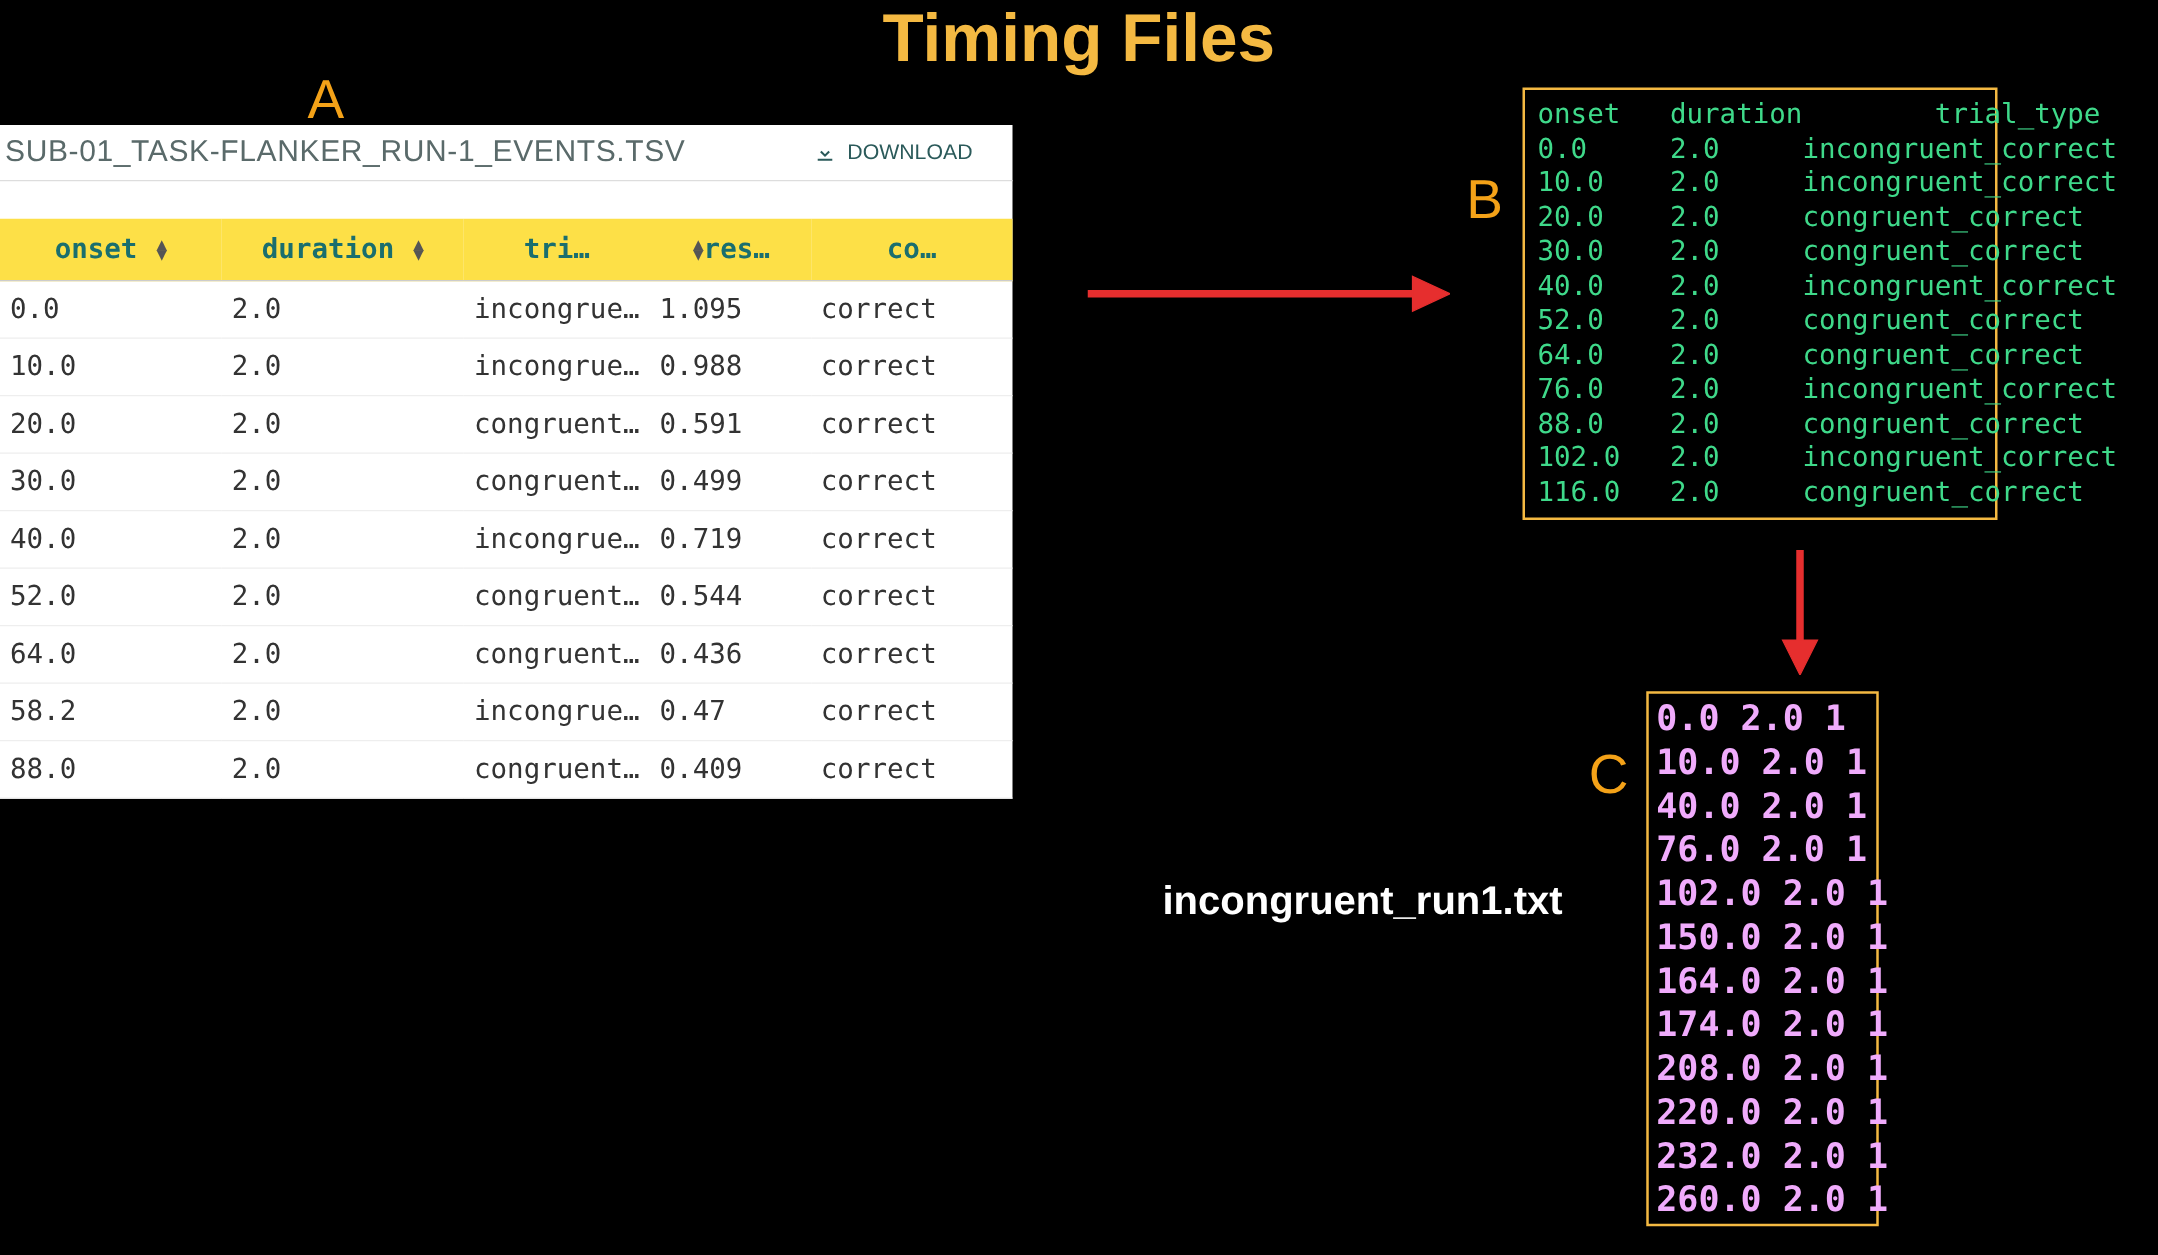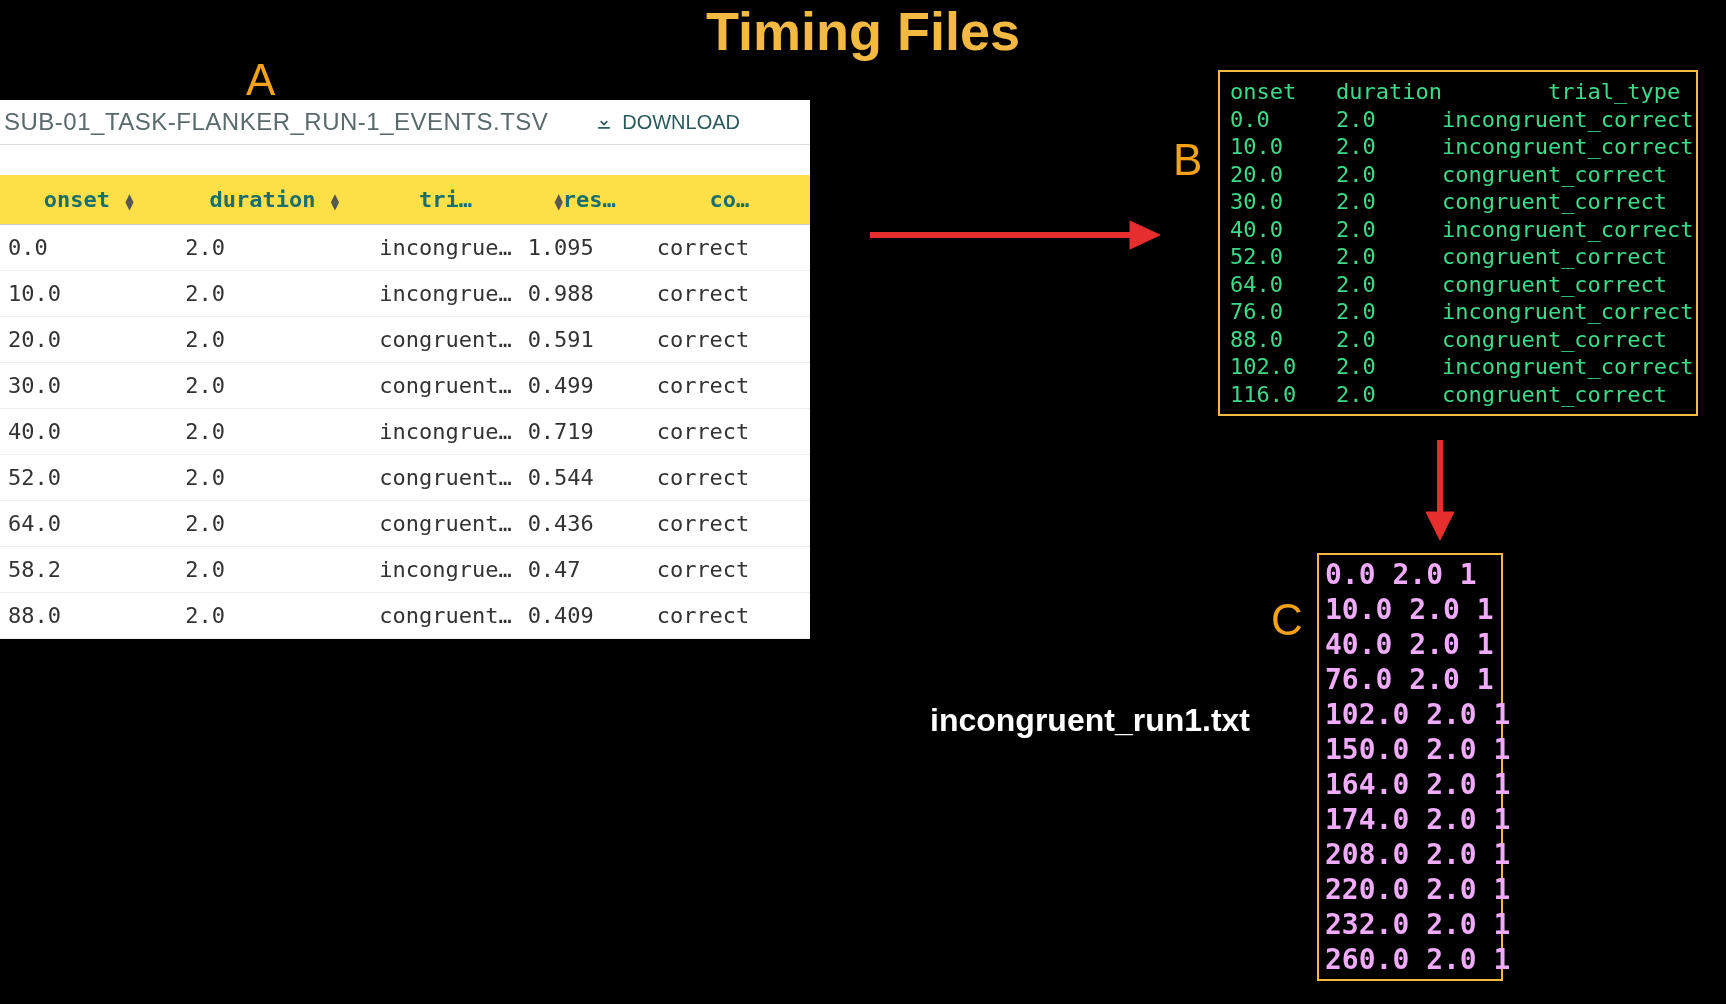--- a/index.html
+++ b/index.html
@@ -46,26 +46,26 @@
   }
   .panel-a-filename {
     color: #5a6a6a;
     font-size: 24px;
     letter-spacing: 0.5px;
     font-weight: 400;
     flex: 1;
   }
   .panel-a-download {
     color: #2b5a5a;
-    font-size: 20px;
+    font-size: 17px;
     font-weight: 400;
     display: flex;
     align-items: center;
     gap: 8px;
-    margin-right: 62px;
+    margin-right: 24px;
   }
   .dl-icon {
     width: 20px; height: 20px;
     fill: #2b5a5a;
   }
   .table-a {
     width: 100%;
     border-collapse: collapse;
     font-family: "Menlo","Consolas",monospace;
     font-size: 22px;
@@ -93,21 +93,21 @@
     padding: 10px 8px;
     border-bottom: 1px solid #eee;
     white-space: nowrap;
   }
 
   
   .panel-b {
     position: absolute;
     left: 1218px;
     top: 70px;
-    width: 480px;
+    width: 380px;
     border: 2px solid #f4b942;
     padding: 6px 10px;
     font-family: "Menlo","Consolas",monospace;
     font-size: 22px;
     color: #3fd98a;
     line-height: 1.25;
     white-space: pre;
   }
 
   

